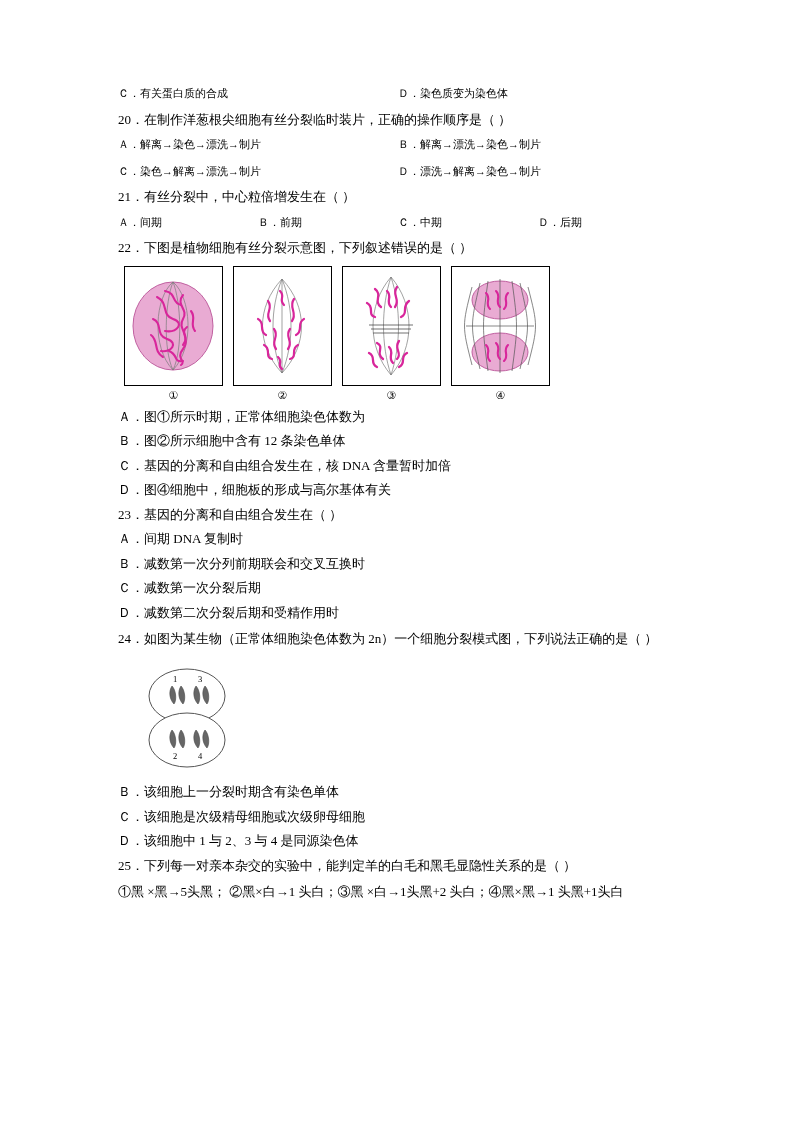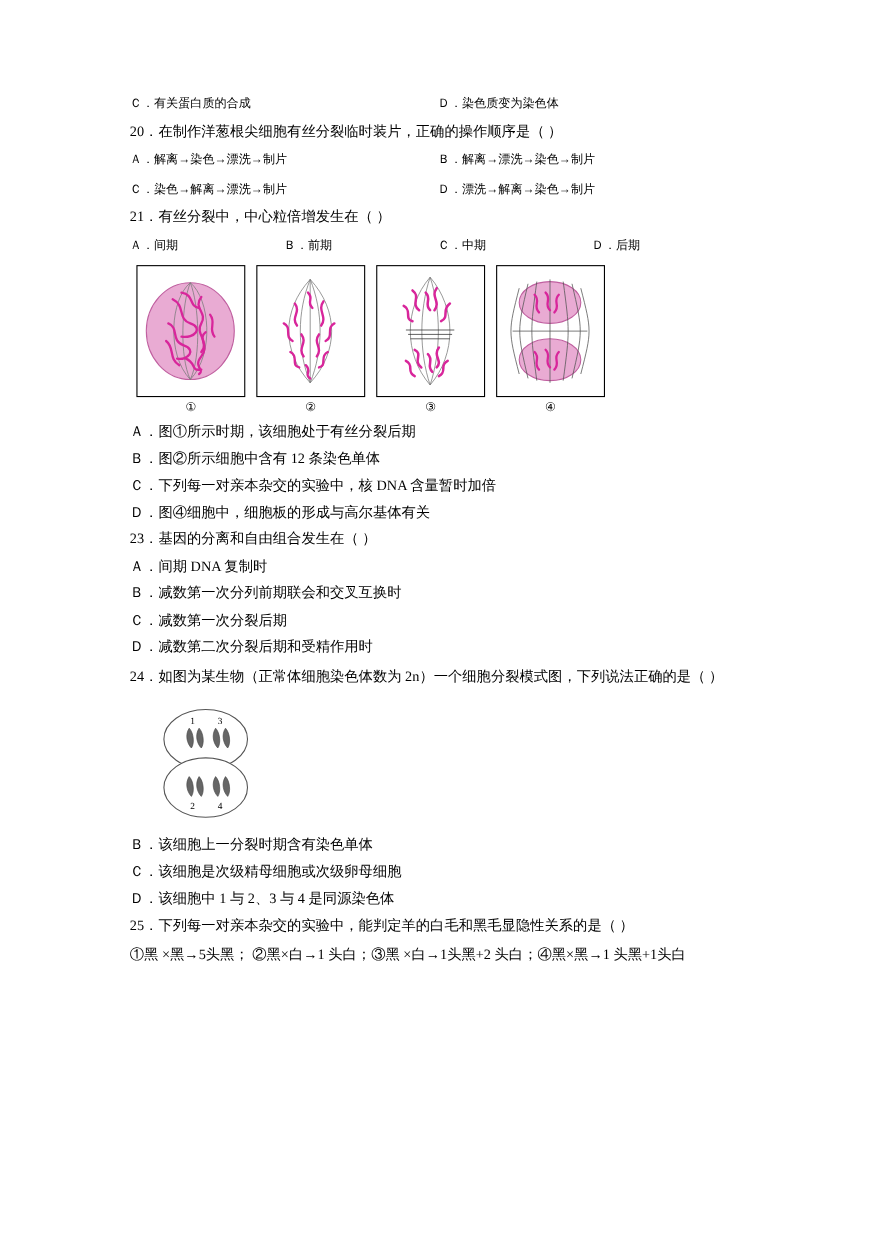--- a/index.html
+++ b/index.html
@@ -107,20 +107,21 @@
     </div>
 
     <div class="line">21．有丝分裂中，中心粒倍增发生在（        ）</div>
     <div class="opt-row c4">
       <div>Ａ．间期</div>
       <div>Ｂ．前期</div>
       <div>Ｃ．中期</div>
       <div>Ｄ．后期</div>
     </div>
 
+    <div class="line">22．下图是植物细胞有丝分裂示意图，下列叙述错误的是（        ）</div>
 
     <div class="fig22">
       <div class="fig22-row">
 
         <div class="cellbox">
           <svg width="97" height="118" viewBox="0 0 97 118">
             <ellipse cx="48" cy="59" rx="40" ry="44" fill="#e9abd3" stroke="#c060a0" stroke-width="1"></ellipse>
             <g stroke="#7a7a7a" stroke-width="0.7" fill="none">
               <path d="M48 15 C30 30 26 80 48 103"></path>
               <path d="M48 15 C66 30 70 80 48 103"></path>
@@ -218,23 +219,23 @@
         </div>
       </div>
       <div class="fig22-labels">
         <div>①</div>
         <div>②</div>
         <div>③</div>
         <div>④</div>
       </div>
     </div>
 
-    <div class="line">Ａ．图①所示时期，该细胞处于有丝分裂后期</div>
+    <div class="line">Ａ．图①所示时期，正常体细胞染色体数为</div>
     <div class="line">Ｂ．图②所示细胞中含有 12 条染色单体</div>
-    <div class="line">Ｃ．下列每一对亲本杂交的实验中，核 DNA 含量暂时加倍</div>
+    <div class="line">Ｃ．基因的分离和自由组合发生在，核 DNA 含量暂时加倍</div>
     <div class="line">Ｄ．图④细胞中，细胞板的形成与高尔基体有关</div>
 
     <div class="line">23．基因的分离和自由组合发生在（        ）</div>
     <div class="line">Ａ．间期 DNA 复制时</div>
     <div class="line">Ｂ．减数第一次分列前期联会和交叉互换时</div>
     <div class="line">Ｃ．减数第一次分裂后期</div>
     <div class="line">Ｄ．减数第二次分裂后期和受精作用时</div>
 
     <div class="line wrap">24．如图为某生物（正常体细胞染色体数为 2n）一个细胞分裂模式图，下列说法正确的是（        ）</div>
 

